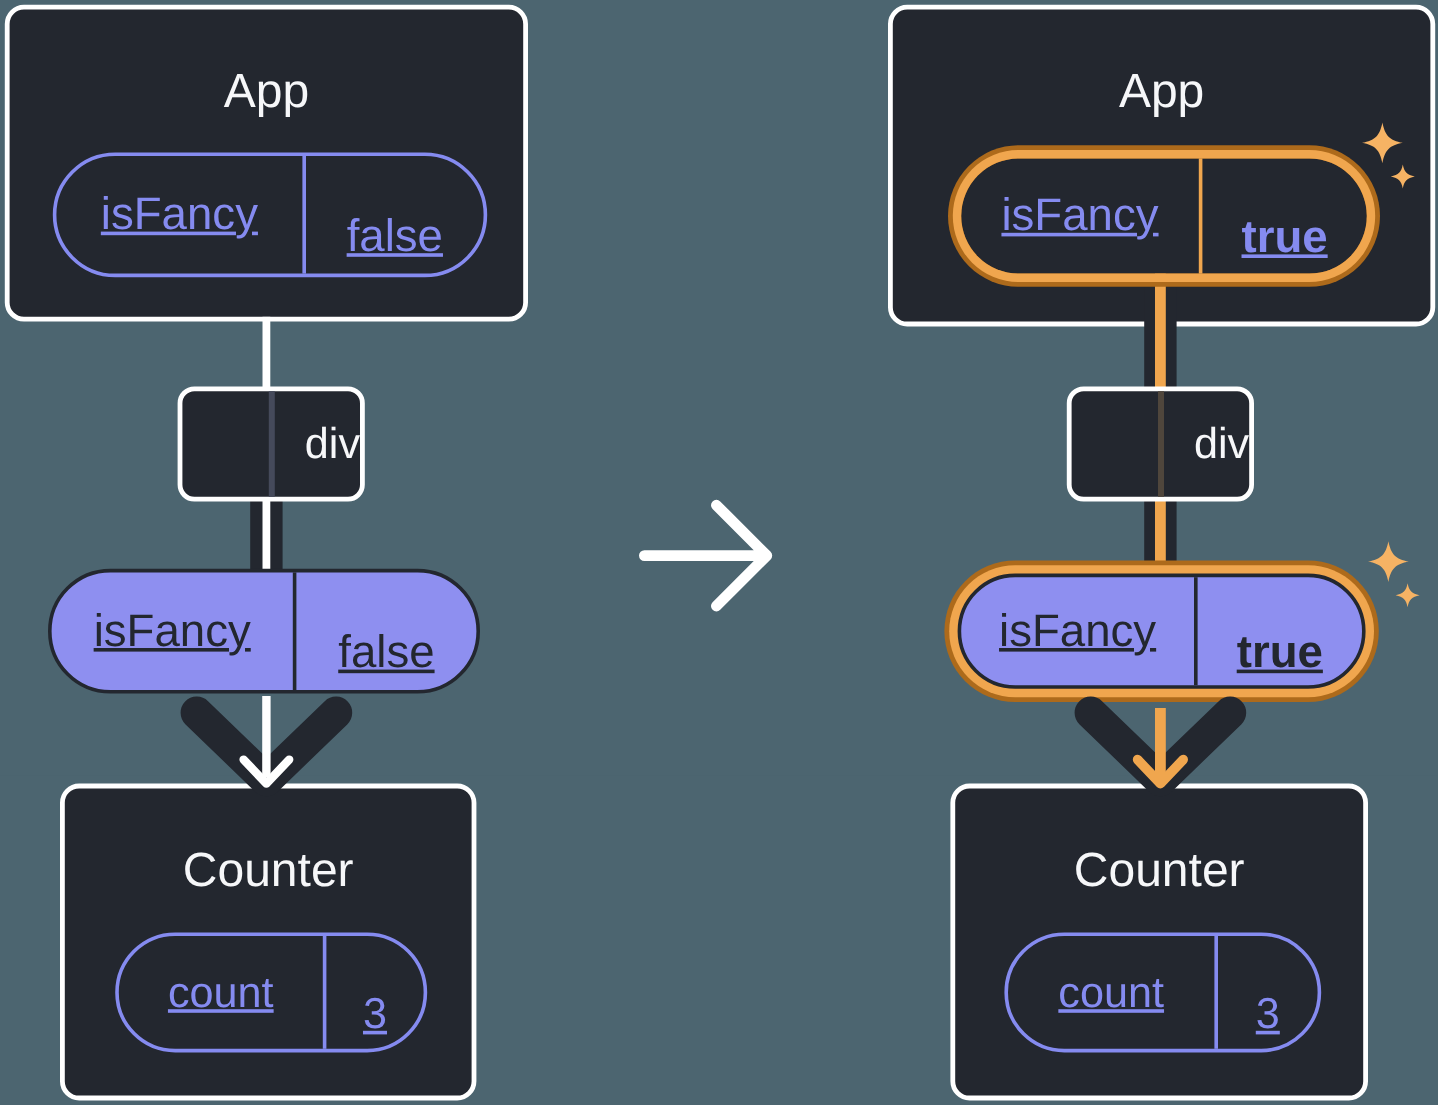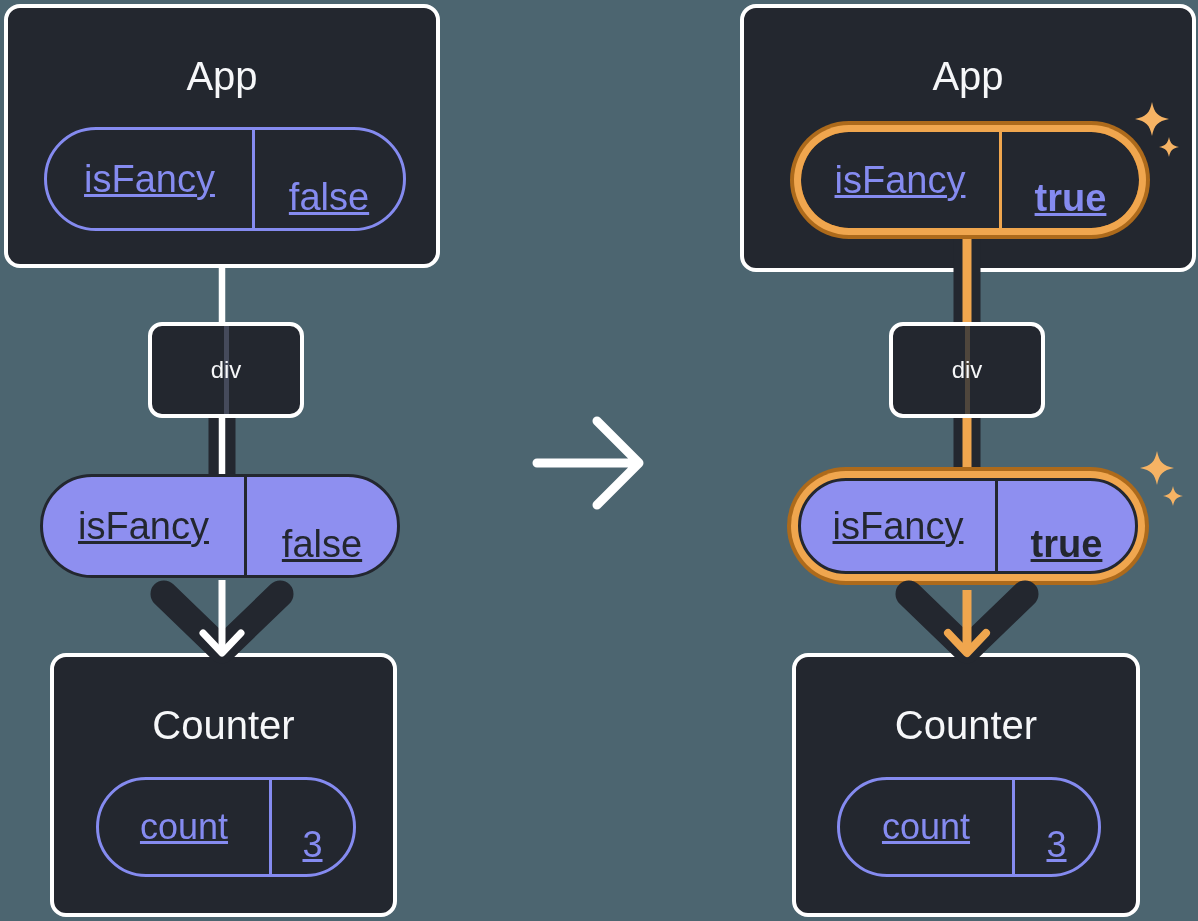--- a/index.html
+++ b/index.html
@@ -60,22 +60,22 @@
   }
   .pill.outline.hot{border:none;color:var(--purple);}
   .pill.outline.hot .seg.name{border-right:3px solid var(--orange);}
   .bold{font-weight:700;}
 
   .div-node{
     position:absolute;
     background:var(--card);
     border:4px solid var(--card-border);
     border-radius:14px;
-    display:flex;align-items:center;justify-content:center;
-    color:var(--title);font-size:24px;
+    display:flex;align-items:center;justify-content:flex-end;
+    color:var(--title);font-size:36px;
     z-index:3;
   }
   .div-node .thread{
     position:absolute;top:0;bottom:0;left:50%;
     width:5px;margin-left:-2.5px;
   }
   .div-node.left .thread{background:var(--thread-left);}
   .div-node.right .thread{background:var(--thread-right);}
   .div-node .lbl{position:relative;}
 </style>

